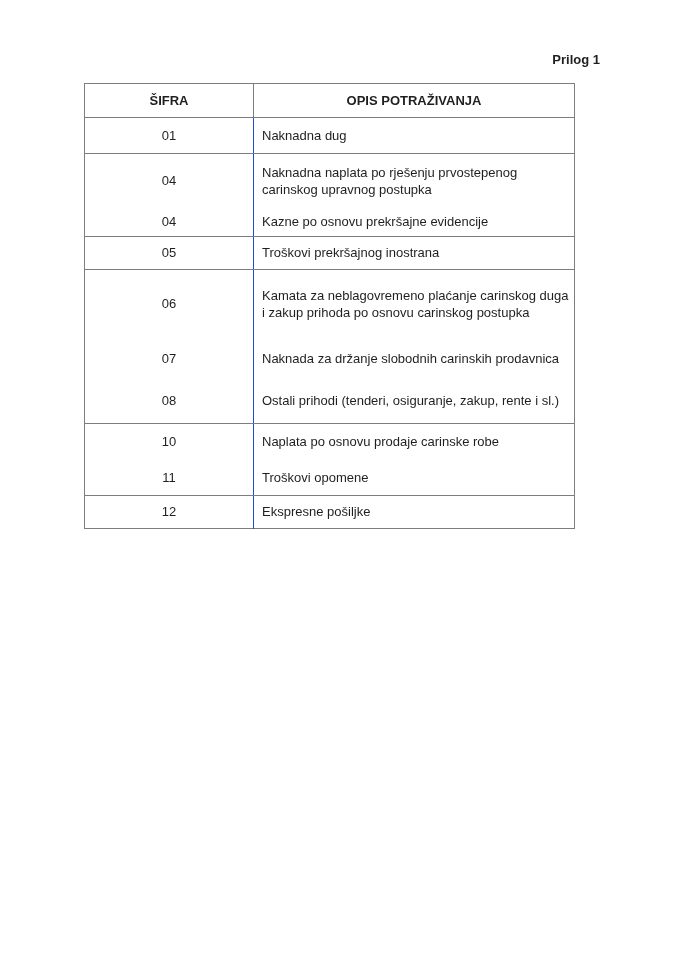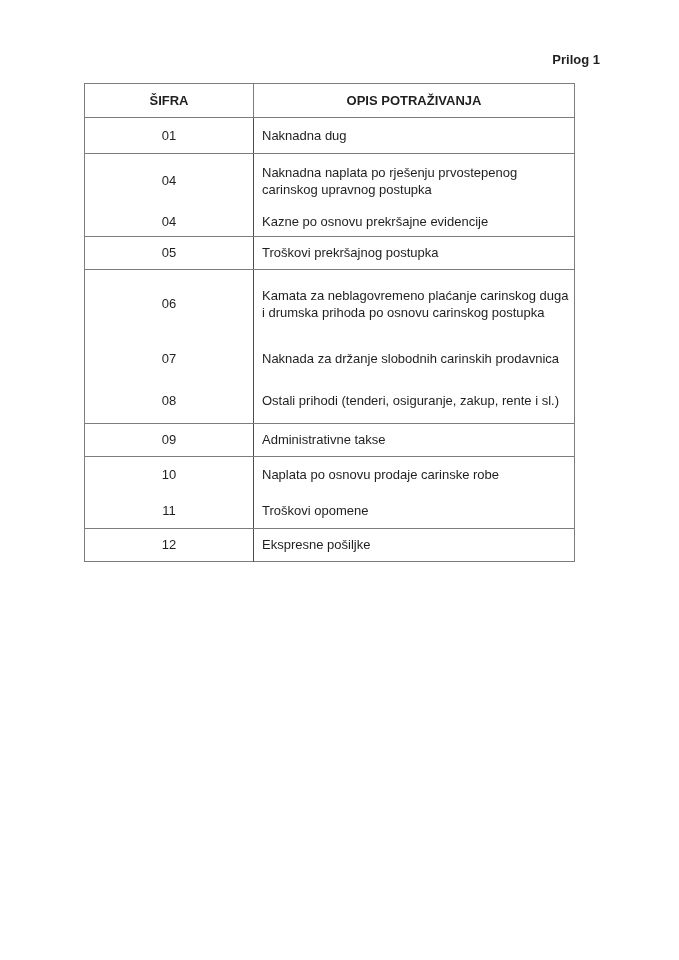--- a/index.html
+++ b/index.html
@@ -107,42 +107,38 @@
       <td class="desc-cell">Naknadna naplata po rješenju prvostepenog carinskog upravnog postupka</td>
     </tr>
 
     <tr class="group-end h28">
       <td class="code-cell">04</td>
       <td class="desc-cell">Kazne po osnovu prekršajne evidencije</td>
     </tr>
 
     <tr class="group-end h33">
       <td class="code-cell">05</td>
-      <td class="desc-cell">Troškovi prekršajnog postupka</td>
+      <td class="desc-cell">Troškovi prekršajnog inostrana</td>
     </tr>
 
     <tr class="h69">
       <td class="code-cell">06</td>
-      <td class="desc-cell">Kamata za neblagovremeno plaćanje carinskog duga i drumska prihoda po osnovu carinskog postupka</td>
+      <td class="desc-cell">Kamata za neblagovremeno plaćanje carinskog duga i zakup prihoda po osnovu carinskog postupka</td>
     </tr>
 
     <tr class="h40">
       <td class="code-cell">07</td>
       <td class="desc-cell">Naknada za držanje slobodnih carinskih prodavnica</td>
     </tr>
 
     <tr class="group-end h45">
       <td class="code-cell">08</td>
       <td class="desc-cell">Ostali prihodi (tenderi, osiguranje, zakup, rente i sl.)</td>
     </tr>
 
-    <tr class="group-end h33">
-      <td class="code-cell">09</td>
-      <td class="desc-cell">Administrativne takse</td>
-    </tr>
 
     <tr class="h37">
       <td class="code-cell">10</td>
       <td class="desc-cell">Naplata po osnovu prodaje carinske robe</td>
     </tr>
 
     <tr class="group-end h35">
       <td class="code-cell">11</td>
       <td class="desc-cell">Troškovi opomene</td>
     </tr>

